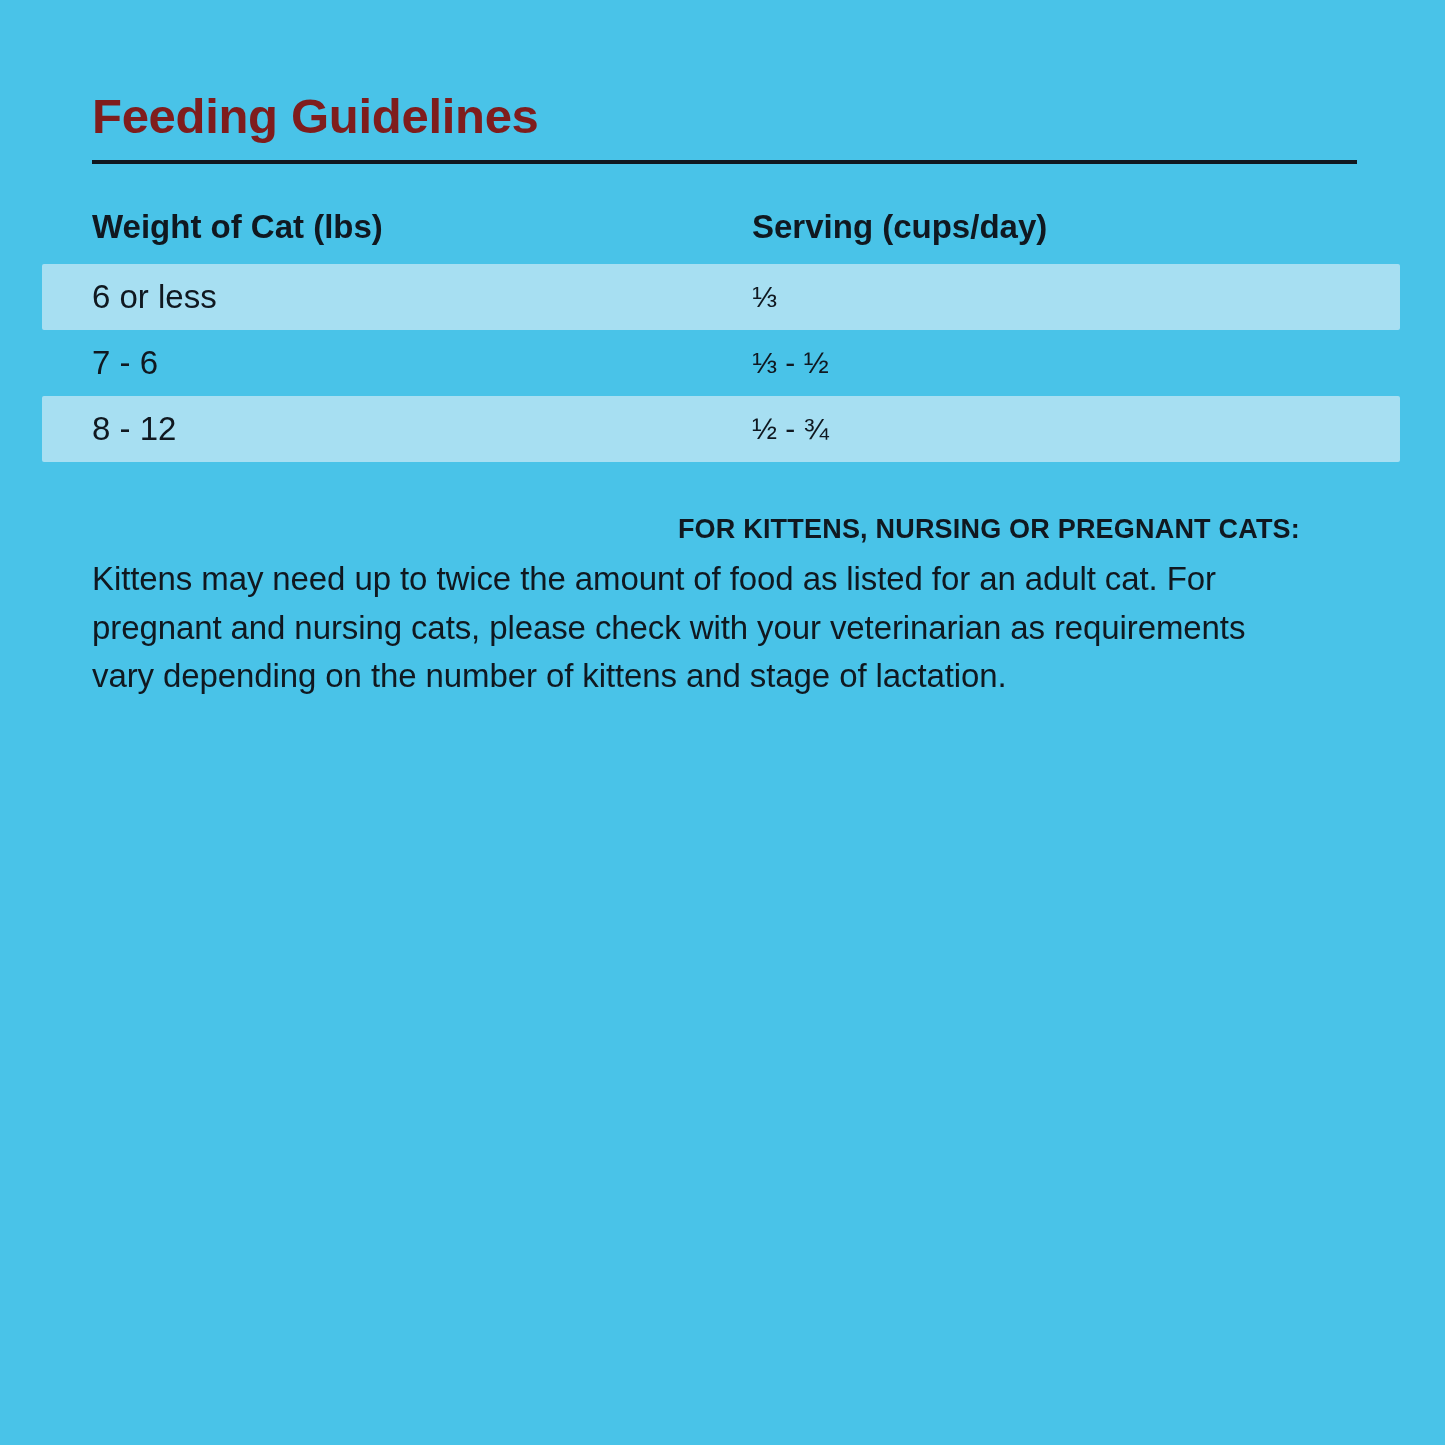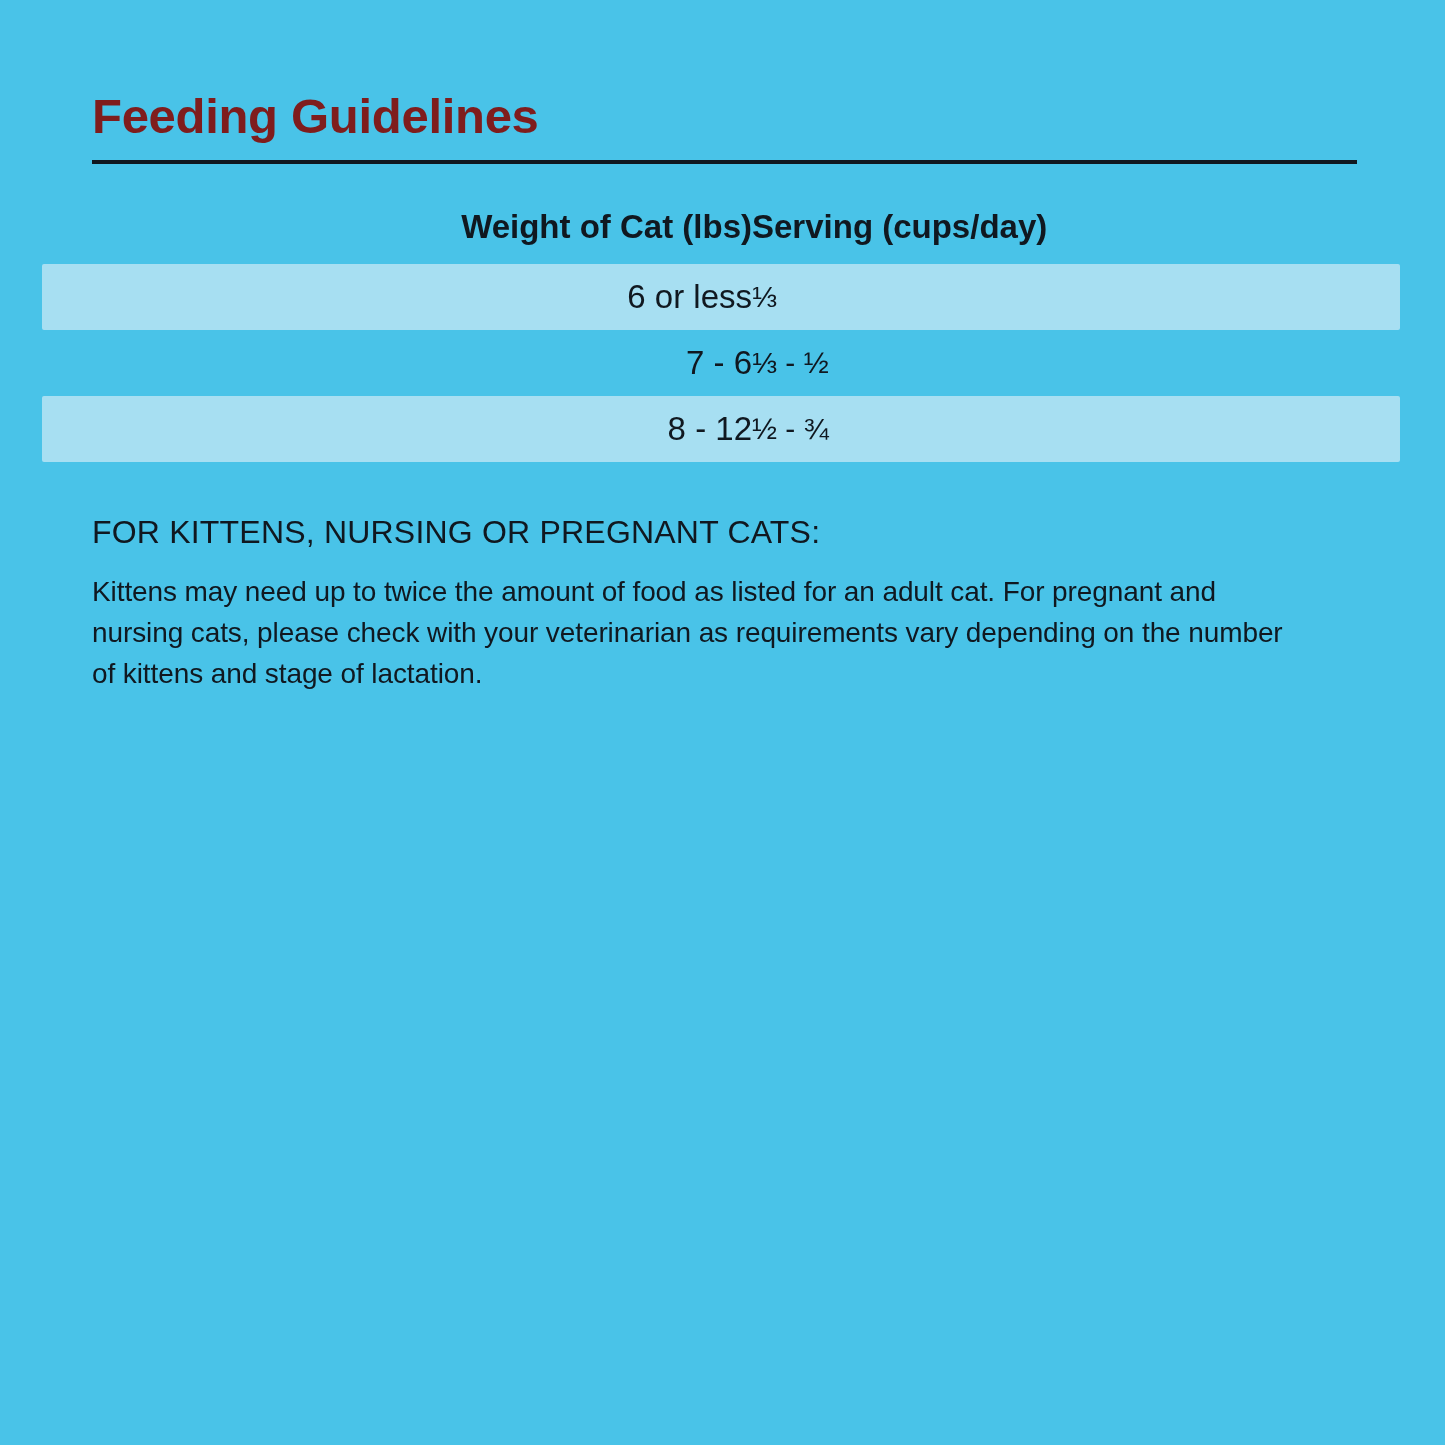--- a/index.html
+++ b/index.html
@@ -37,21 +37,20 @@
   }
   .table {
     margin-top: 26px;
     width: 1310px;
   }
   .row {
     display: flex;
     align-items: center;
     height: 66px;
     box-sizing: border-box;
-    text-align: right;
   }
   .row.head {
     height: 74px;
   }
   .row.shaded {
     background: #a7dff2;
     border-radius: 2px;
     margin-left: -48px;
     padding-left: 48px;
     width: 1358px;
@@ -71,30 +70,31 @@
     font-size: 33px;
   }
   .frac {
     font-size: 30px;
   }
   .note {
     margin-top: 52px;
     width: 1210px;
   }
   .note-title {
-    font-size: 32px;
-    font-weight: normal;
+    font-size: 27px;
+    font-weight: bold;
     letter-spacing: 0.2px;
     padding-left: 2px;
+    text-align: right;
   }
   .note-body {
-    font-size: 28px;
+    font-size: 33px;
     line-height: 1.47;
     padding-left: 2px;
-    margin-top: 20px;
+    margin-top: 10px;
     letter-spacing: -0.1px;
   }
 </style>
 </head>
 <body>
 
 <div class="page">
 
   <h1 class="title">Feeding Guidelines</h1>
   <div class="rule"></div>

